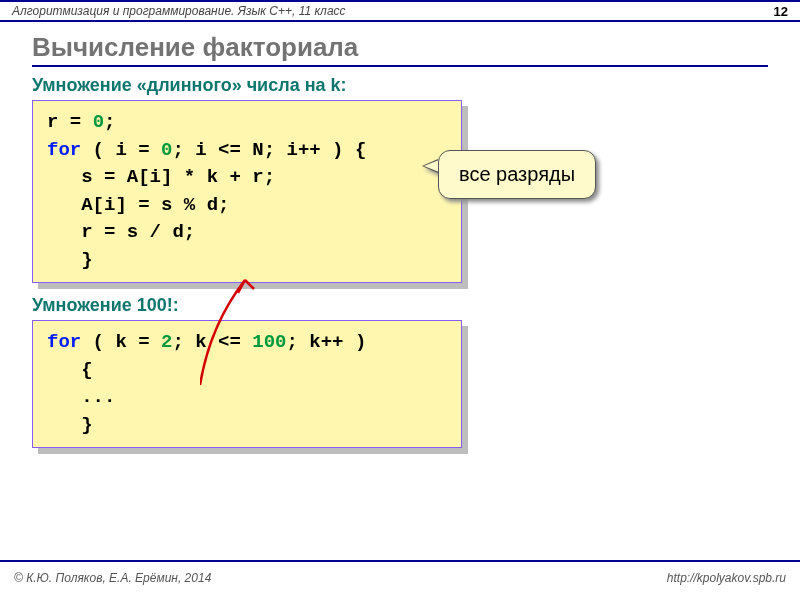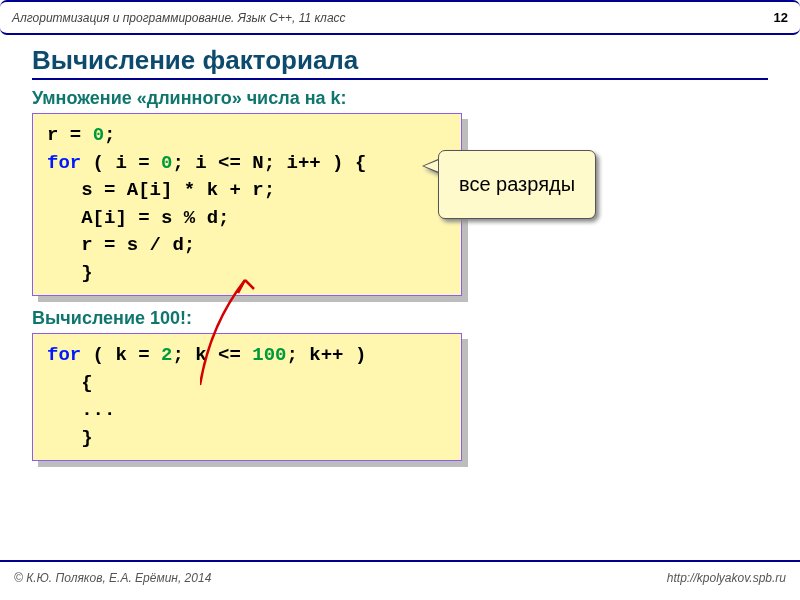--- a/index.html
+++ b/index.html
@@ -7,44 +7,43 @@
     width: 800px;
     height: 600px;
     background: #ffffff;
     font-family: Arial, Helvetica, sans-serif;
     position: relative;
     overflow: hidden;
   }
   .top-frame {
     border-top: 2px solid #000090;
     border-bottom: 2px solid #000090;
-    height: 35px;
+    height: 22px;
     display: flex;
     align-items: center;
     padding: 0 12px;
-    border-radius: 7px;
   }
   .header-text {
     color: #444;
     font-size: 12px;
     font-style: italic;
     flex: 1;
   }
   .page-number {
     color: #000;
     font-size: 13px;
     font-weight: bold;
   }
   .content {
     padding: 10px 32px 0 32px;
   }
   .title {
     font-size: 26px;
     font-weight: bold;
-    color: #0c4a6e;
+    color: #737373;
     border-bottom: 2px solid #000090;
     padding-bottom: 2px;
     margin-bottom: 8px;
   }
   .subtitle {
     color: #0f766e;
     font-weight: bold;
     font-size: 18px;
     margin: 4px 0;
   }
@@ -76,22 +75,22 @@
   .callout {
     position: absolute;
     top: 150px;
     left: 438px;
     z-index: 5;
     filter: drop-shadow(3px 3px 2px #888);
   }
   .callout-body {
     background: #fefacb;
     border: 1px solid #555;
-    border-radius: 7px;
-    padding: 22px 20px;
+    border-radius: 12px;
+    padding: 12px 20px;
     font-size: 20px;
     color: #000;
     position: relative;
   }
   .callout-tail {
     position: absolute;
     left: -14px;
     top: 10px;
     width: 0; height: 0;
     border-top: 6px solid transparent;
@@ -145,21 +144,21 @@
   <div class="code-block-wrap" style="width:430px;">
     <div class="code-shadow"></div>
     <div class="code-block"><span>r</span><span> = </span><span class="num">0</span><span>;</span>
 <span class="kw">for</span><span> ( i</span><span> = </span><span class="num">0</span><span>; i</span><span> &lt;= N; i++ ) {</span>
 <span>   s = A[i] * k + r;</span>
 <span>   A[i] = s % d;</span>
 <span>   r = s / d;</span>
 <span>   }</span></div>
   </div>
 
-  <div class="subtitle">Вычисление 100!:</div>
+  <div class="subtitle">Умножение 100!:</div>
 
   <div class="code-block-wrap" style="width:430px;border-radius:12px;">
     <div class="code-shadow"></div>
     <div class="code-block"><span class="kw">for</span><span> ( k</span><span> = </span><span class="num">2</span><span>; k</span><span> &lt;= </span><span class="num">100</span><span>; k++ )</span>
 <span>   {</span>
 <span>   ...</span>
 <span>   }</span></div>
   </div>
 </div>
 

